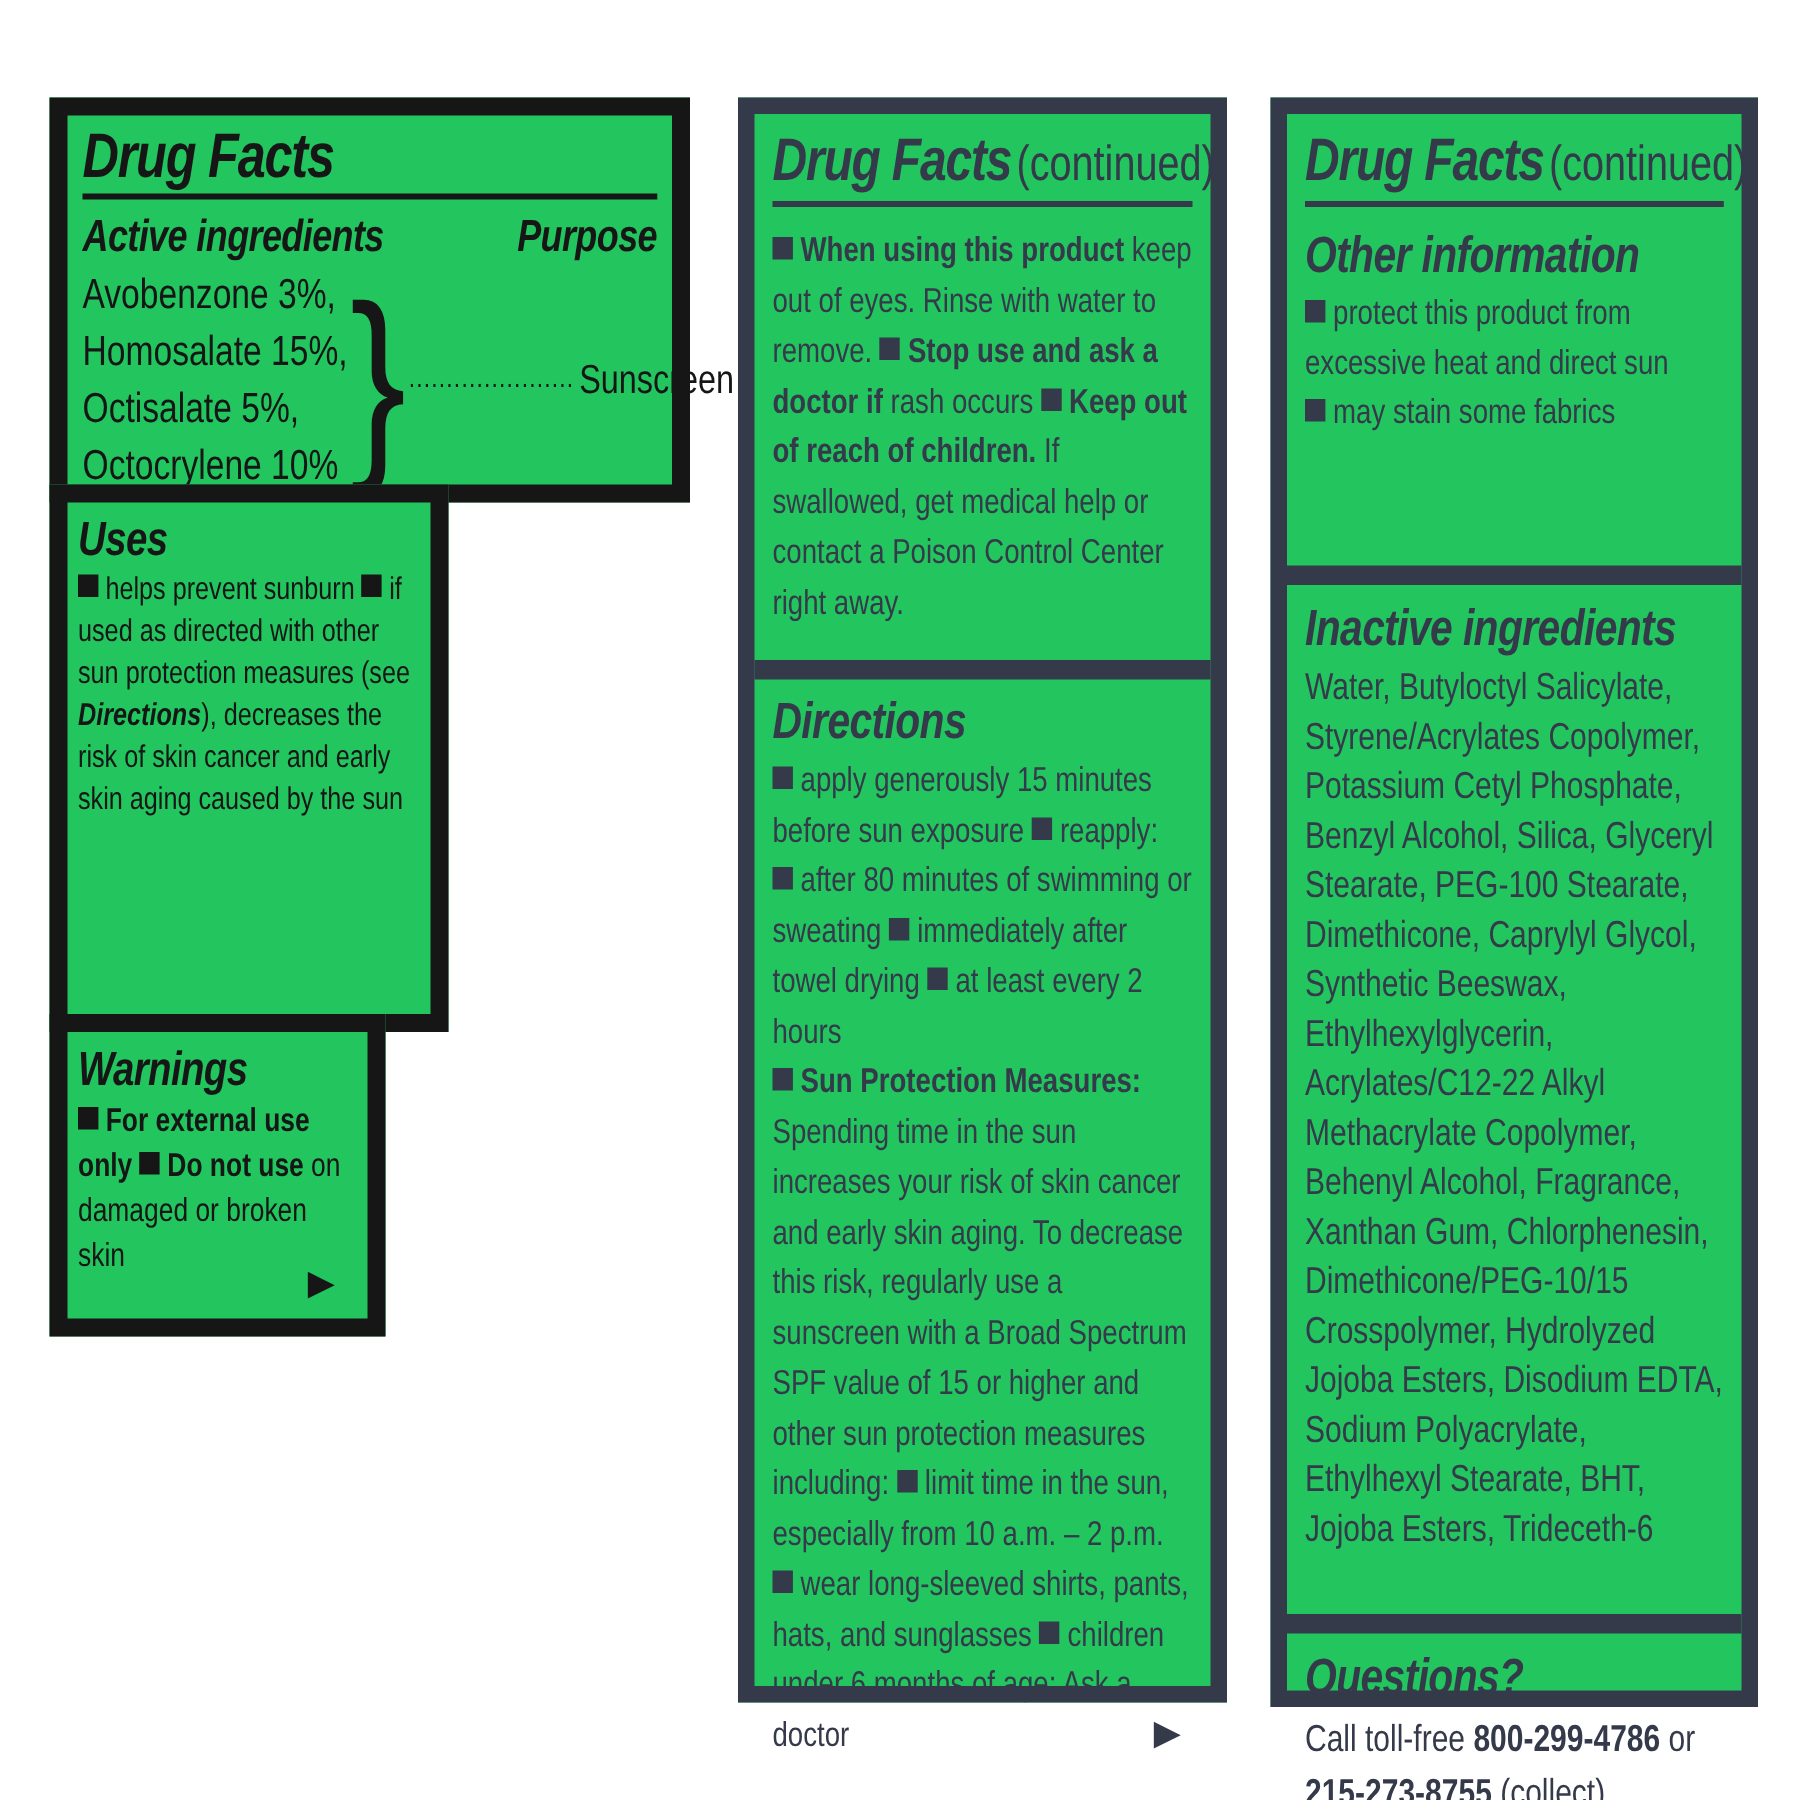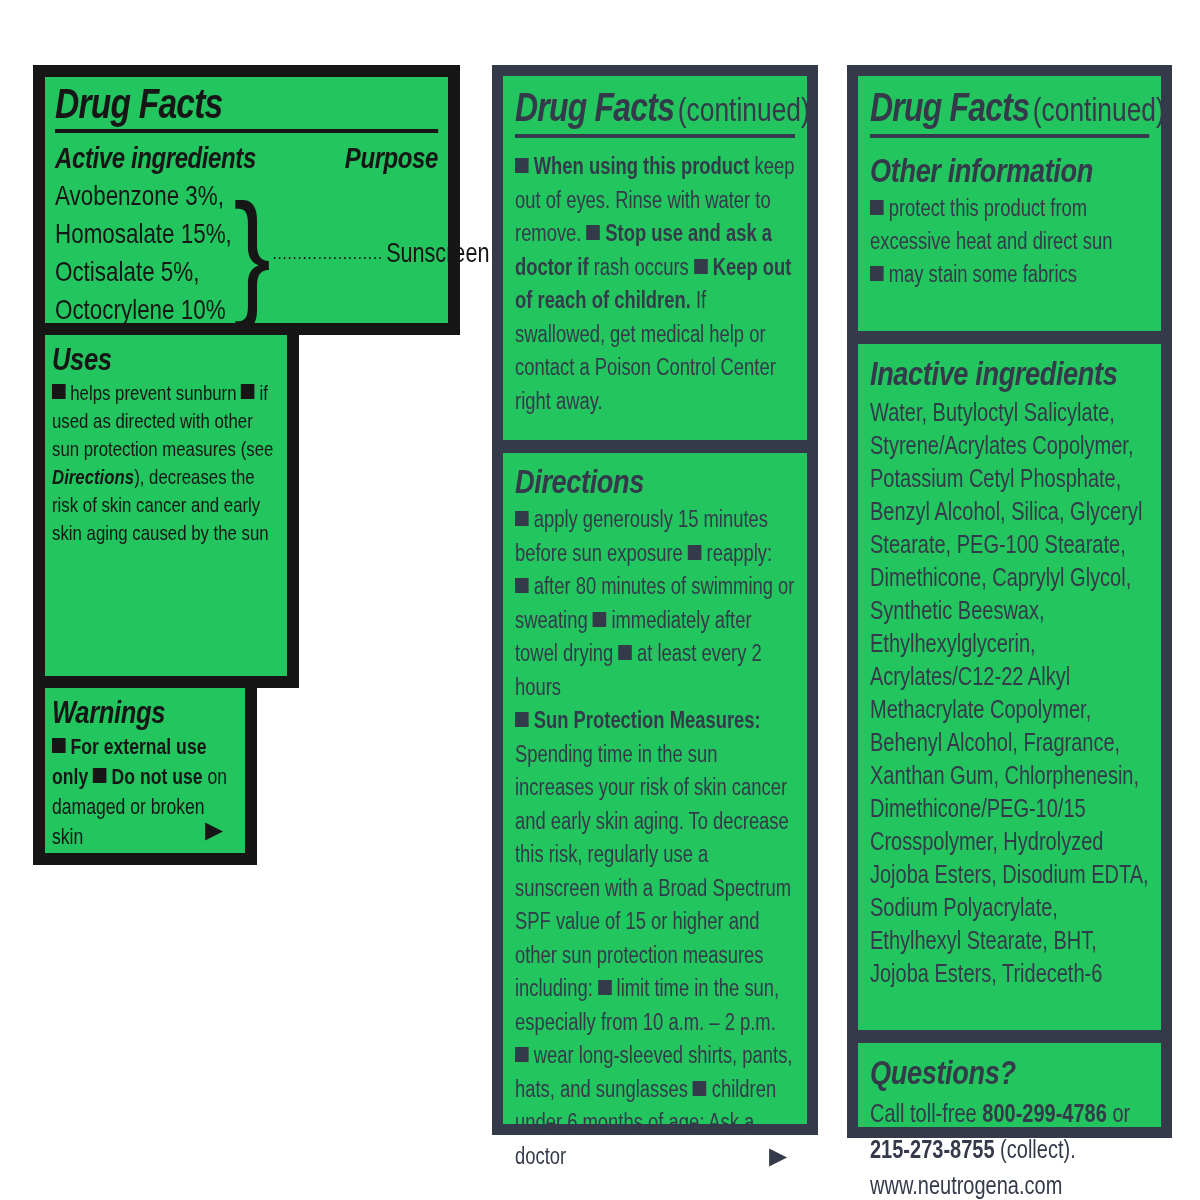--- a/index.html
+++ b/index.html
@@ -20,21 +20,21 @@
   .rule { height:4px; background:currentColor; border:0; }
   .h2 { font-weight:bold; font-style:italic; letter-spacing:-0.5px; }
 
   .sq { display:inline-block; width:17px; height:15px; background:currentColor; transform:translateY(-1px); }
   b.it { font-style:italic; }
   .arrow-br { position:absolute; font-size:30px; line-height:30px; }
 
   
   #l1 { left:33px; top:65px;  width:427px; height:270px; padding:4px 10px; }
   #l2 { left:33px; top:323px; width:266px; height:365px; padding:6px 7px; }
-  #l3 { left:33px; top:676px; width:224px; height:189px; padding:6px 7px; }
+  #l3 { left:33px; top:676px; width:224px; height:215px; padding:6px 7px; }
 
   #l1 .t1 { font-size:42px; line-height:46px; }
   #l1 .rule { margin:2px 0 8px; }
   .ai-head { display:flex; justify-content:space-between; font-size:30px; line-height:34px; }
   .ai-body { display:flex; margin-top:2px; }
   .ai-lines { font-size:28px; line-height:38px; white-space:nowrap; }
   .brace { font-size:140px; line-height:148px; display:flex; align-items:center; margin:0 2px; }
   .leader { flex:1; display:flex; align-items:center; justify-content:flex-end; white-space:nowrap; }
   .dots { font-size:19px; letter-spacing:1px; margin-right:4px; }
   .purpose-val { font-size:27px; }
@@ -53,21 +53,21 @@
   #mcol .t2, #rcol .t2 { font-size:33px; }
   #mcol .rule, #rcol .rule { margin:4px 0 12px; }
   .m-s1 .bodytxt { font-size:23px; line-height:33.5px; }
   .m-s2 .h2 { font-size:34px; line-height:40px; margin-bottom:2px; }
   .m-s2 .bodytxt { font-size:23px; line-height:33.5px; }
   .m-s2 .arrow-br { right:14px; bottom:10px; color:var(--navy); }
 
   
   #rcol { left:847px; top:65px; width:325px; height:1073px; display:flex; flex-direction:column; }
   .r-s1 { height:236px; padding:8px 12px; }
-  .r-s2 { height:814px; border-top:13px solid var(--navy); padding:8px 12px; }
+  .r-s2 { height:814px; border-top:13px solid var(--navy); padding:8px 12px;margin-top:46px; }
   .r-s3 { flex:1; border-top:13px solid var(--navy); padding:8px 12px; }
   .r-s1 .h2 { font-size:34px; line-height:40px; margin-bottom:2px; }
   .r-s1 .bodytxt { font-size:23px; line-height:33px; }
   .r-s2 .h2 { font-size:34px; line-height:42px; margin-bottom:2px; }
   .r-s2 .bodytxt { font-size:25px; line-height:33px; }
   .r-s3 .h2 { font-size:34px; line-height:42px; margin-bottom:2px; }
   .r-s3 .bodytxt { font-size:25px; line-height:36px; }
 </style>
 </head>
 <body>

